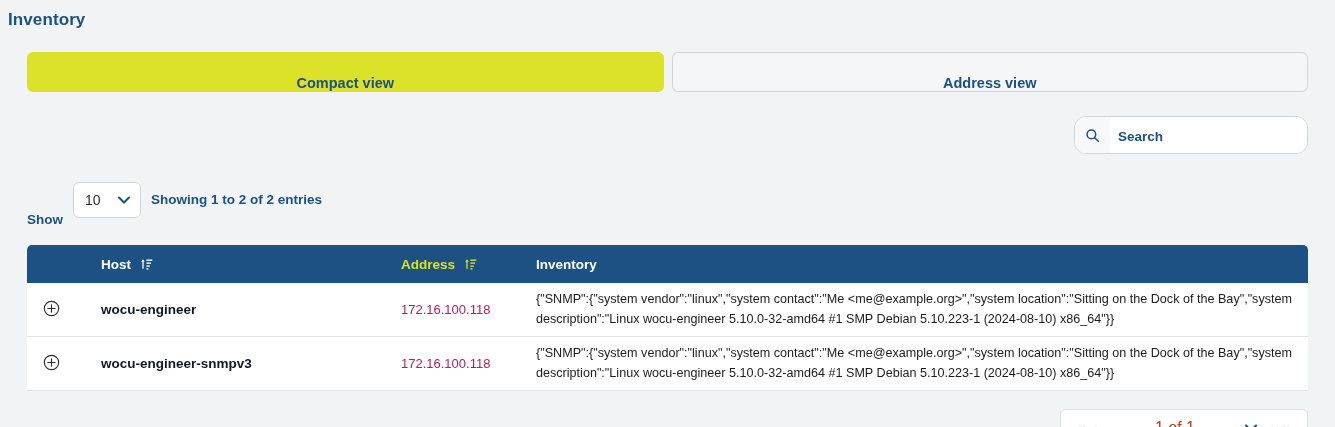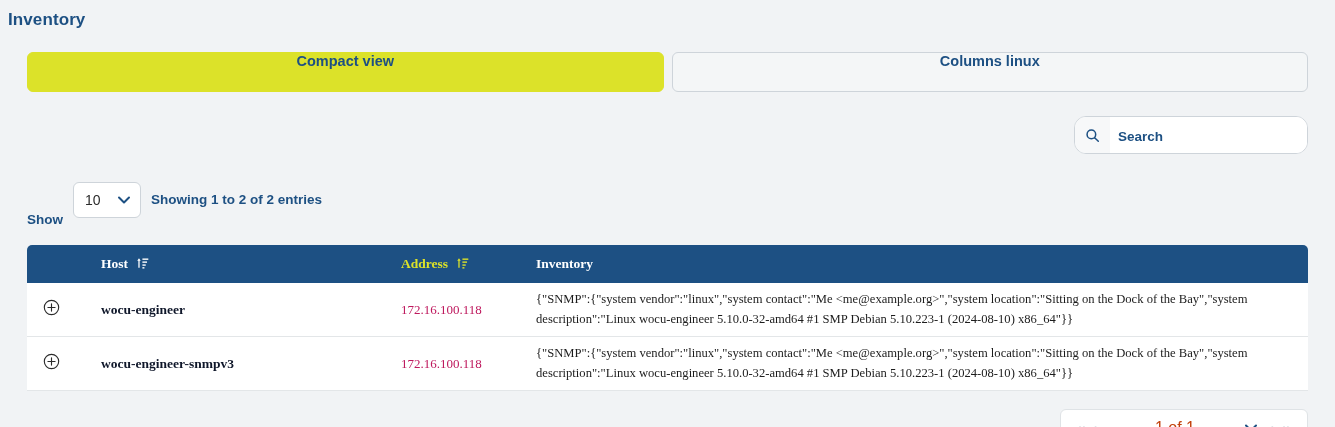--- a/index.html
+++ b/index.html
@@ -32,21 +32,21 @@
   
   .view-toggle {
     display: flex;
     gap: 8px;
   }
   .view-btn {
     flex: 1 1 0;
     height: 40px;
     border-radius: 6px;
     display: flex;
-    align-items: flex-start;
+    align-items: flex-end;
     justify-content: center;
     font-size: 14.5px;
     font-weight: bold;
     color: #1d5083;
     box-sizing: border-box;
     cursor: pointer;
     user-select: none;
   }
   .view-btn.active {
     background: #dce229;
@@ -141,21 +141,20 @@
     font-weight: bold;
   }
   .showing-text b { font-weight: bold; }
 
   
   .table-wrap {
     margin-top: 18px;
     background: #fff;
     border-radius: 5px 5px 0 0;
     overflow: hidden;
-    font-family: Liberation Serif, serif;
   }
   table {
     width: 100%;
     border-collapse: collapse;
     table-layout: fixed;
   }
   thead tr {
     background: #1d5083;
     height: 38px;
   }
@@ -252,21 +251,21 @@
 
 <div class="page-title">Inventory</div>
 
 <div class="content">
 
   <div class="view-toggle">
     <div class="view-btn active">
       <span>Compact view</span>
     </div>
     <div class="view-btn inactive">
-      <span>Columns linux</span>
+      <span>Address view</span>
     </div>
   </div>
 
   <div class="search-row">
     <div class="search-box">
       <span class="search-prefix">
         <svg width="15" height="15" viewBox="0 0 16 16" fill="none" stroke="#1d5083" stroke-width="1.6">
           <circle cx="6.8" cy="6.8" r="4.6"></circle>
           <line x1="10.3" y1="10.3" x2="14.2" y2="14.2" stroke-linecap="round"></line>
         </svg>

